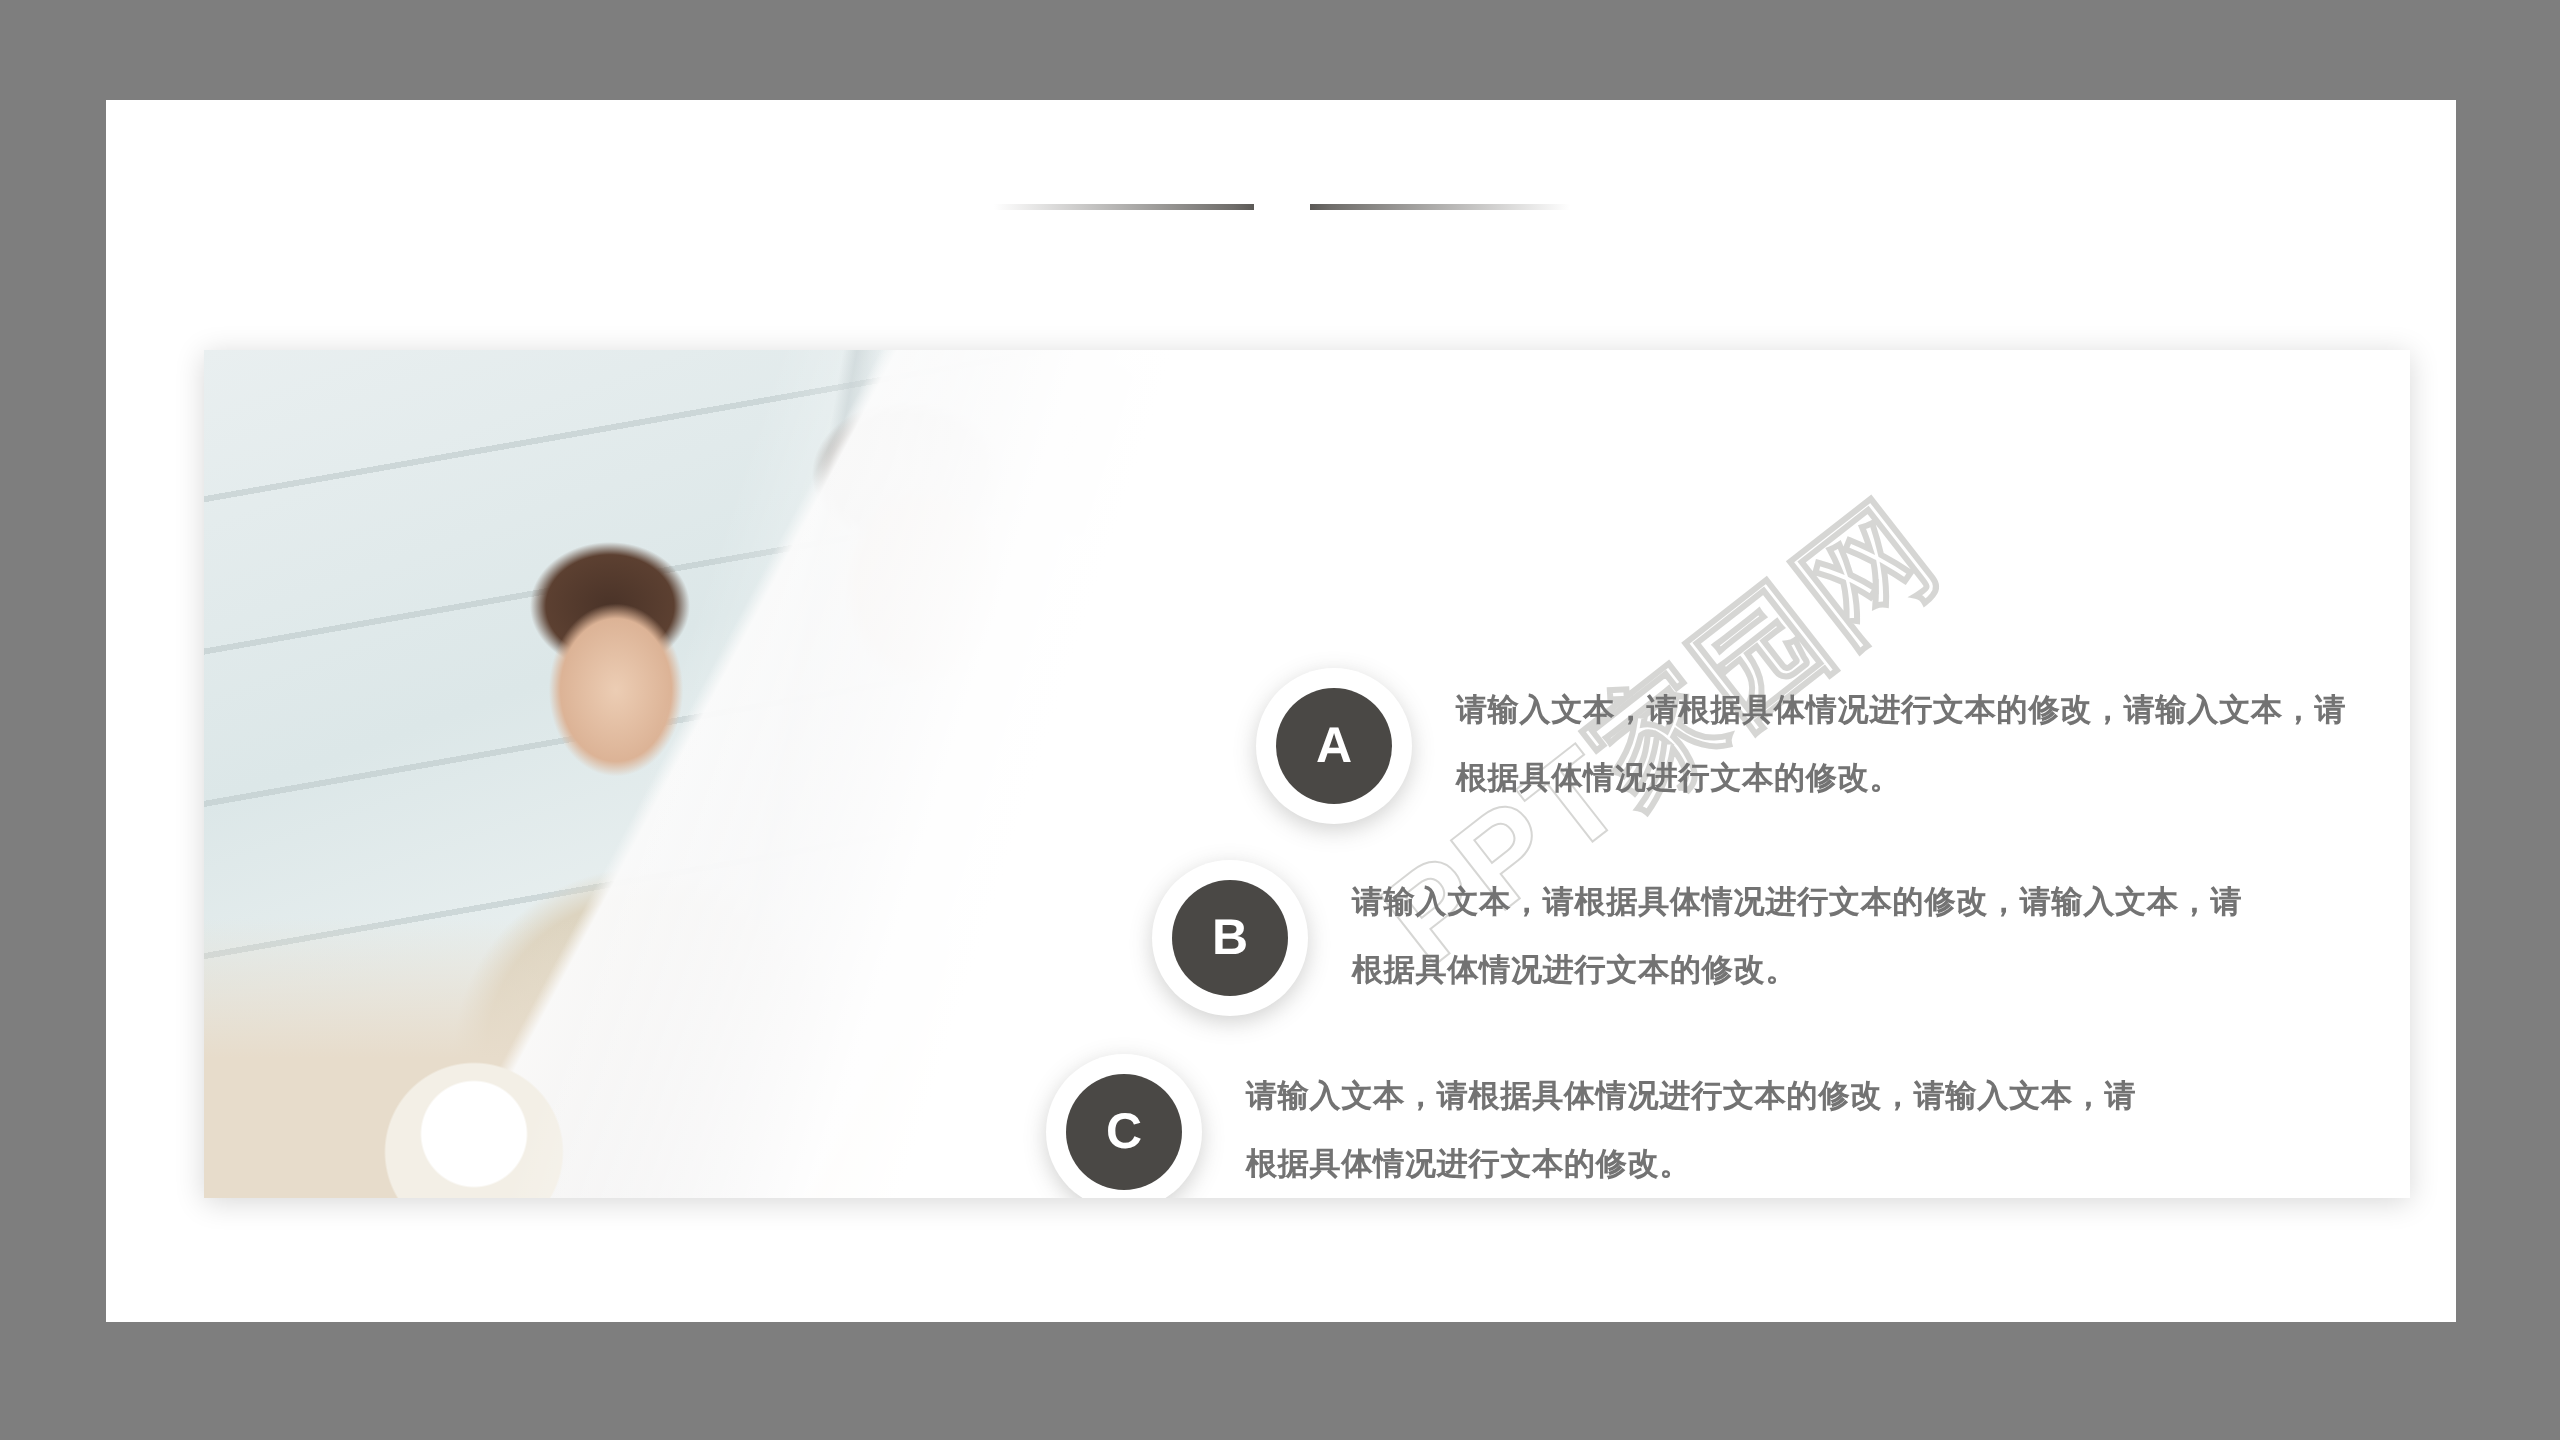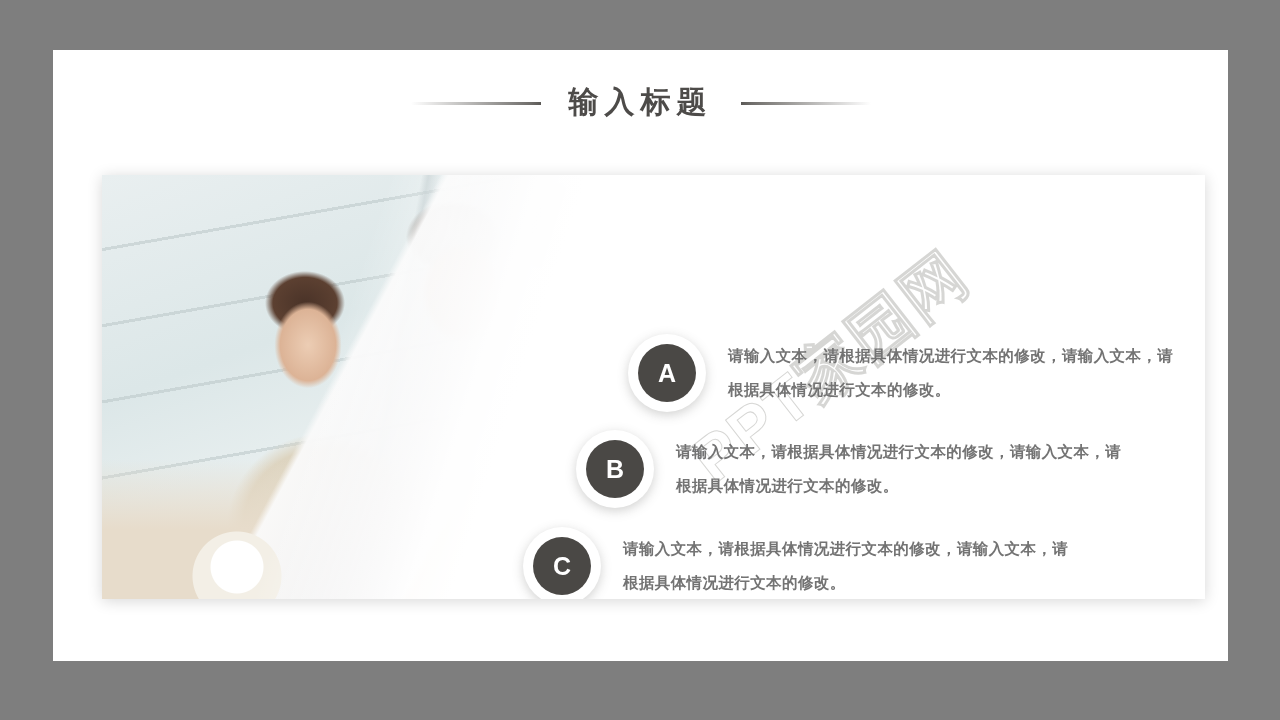--- a/index.html
+++ b/index.html
@@ -213,21 +213,20 @@
 </style>
 </head>
 <body>
 
 <div class="slide-stage">
 
   <div class="slide-card">
 
     <div class="title-row">
       <div class="title-rule left"></div>
-      <div class="slide-title">输入标题</div>
       <div class="title-rule right"></div>
     </div>
 
     <div class="content-panel">
 
       <div class="photo">
         <div class="photo-art"></div>
         <div class="photo-fade"></div>
         <div class="photo-fade-2"></div>
       </div>

